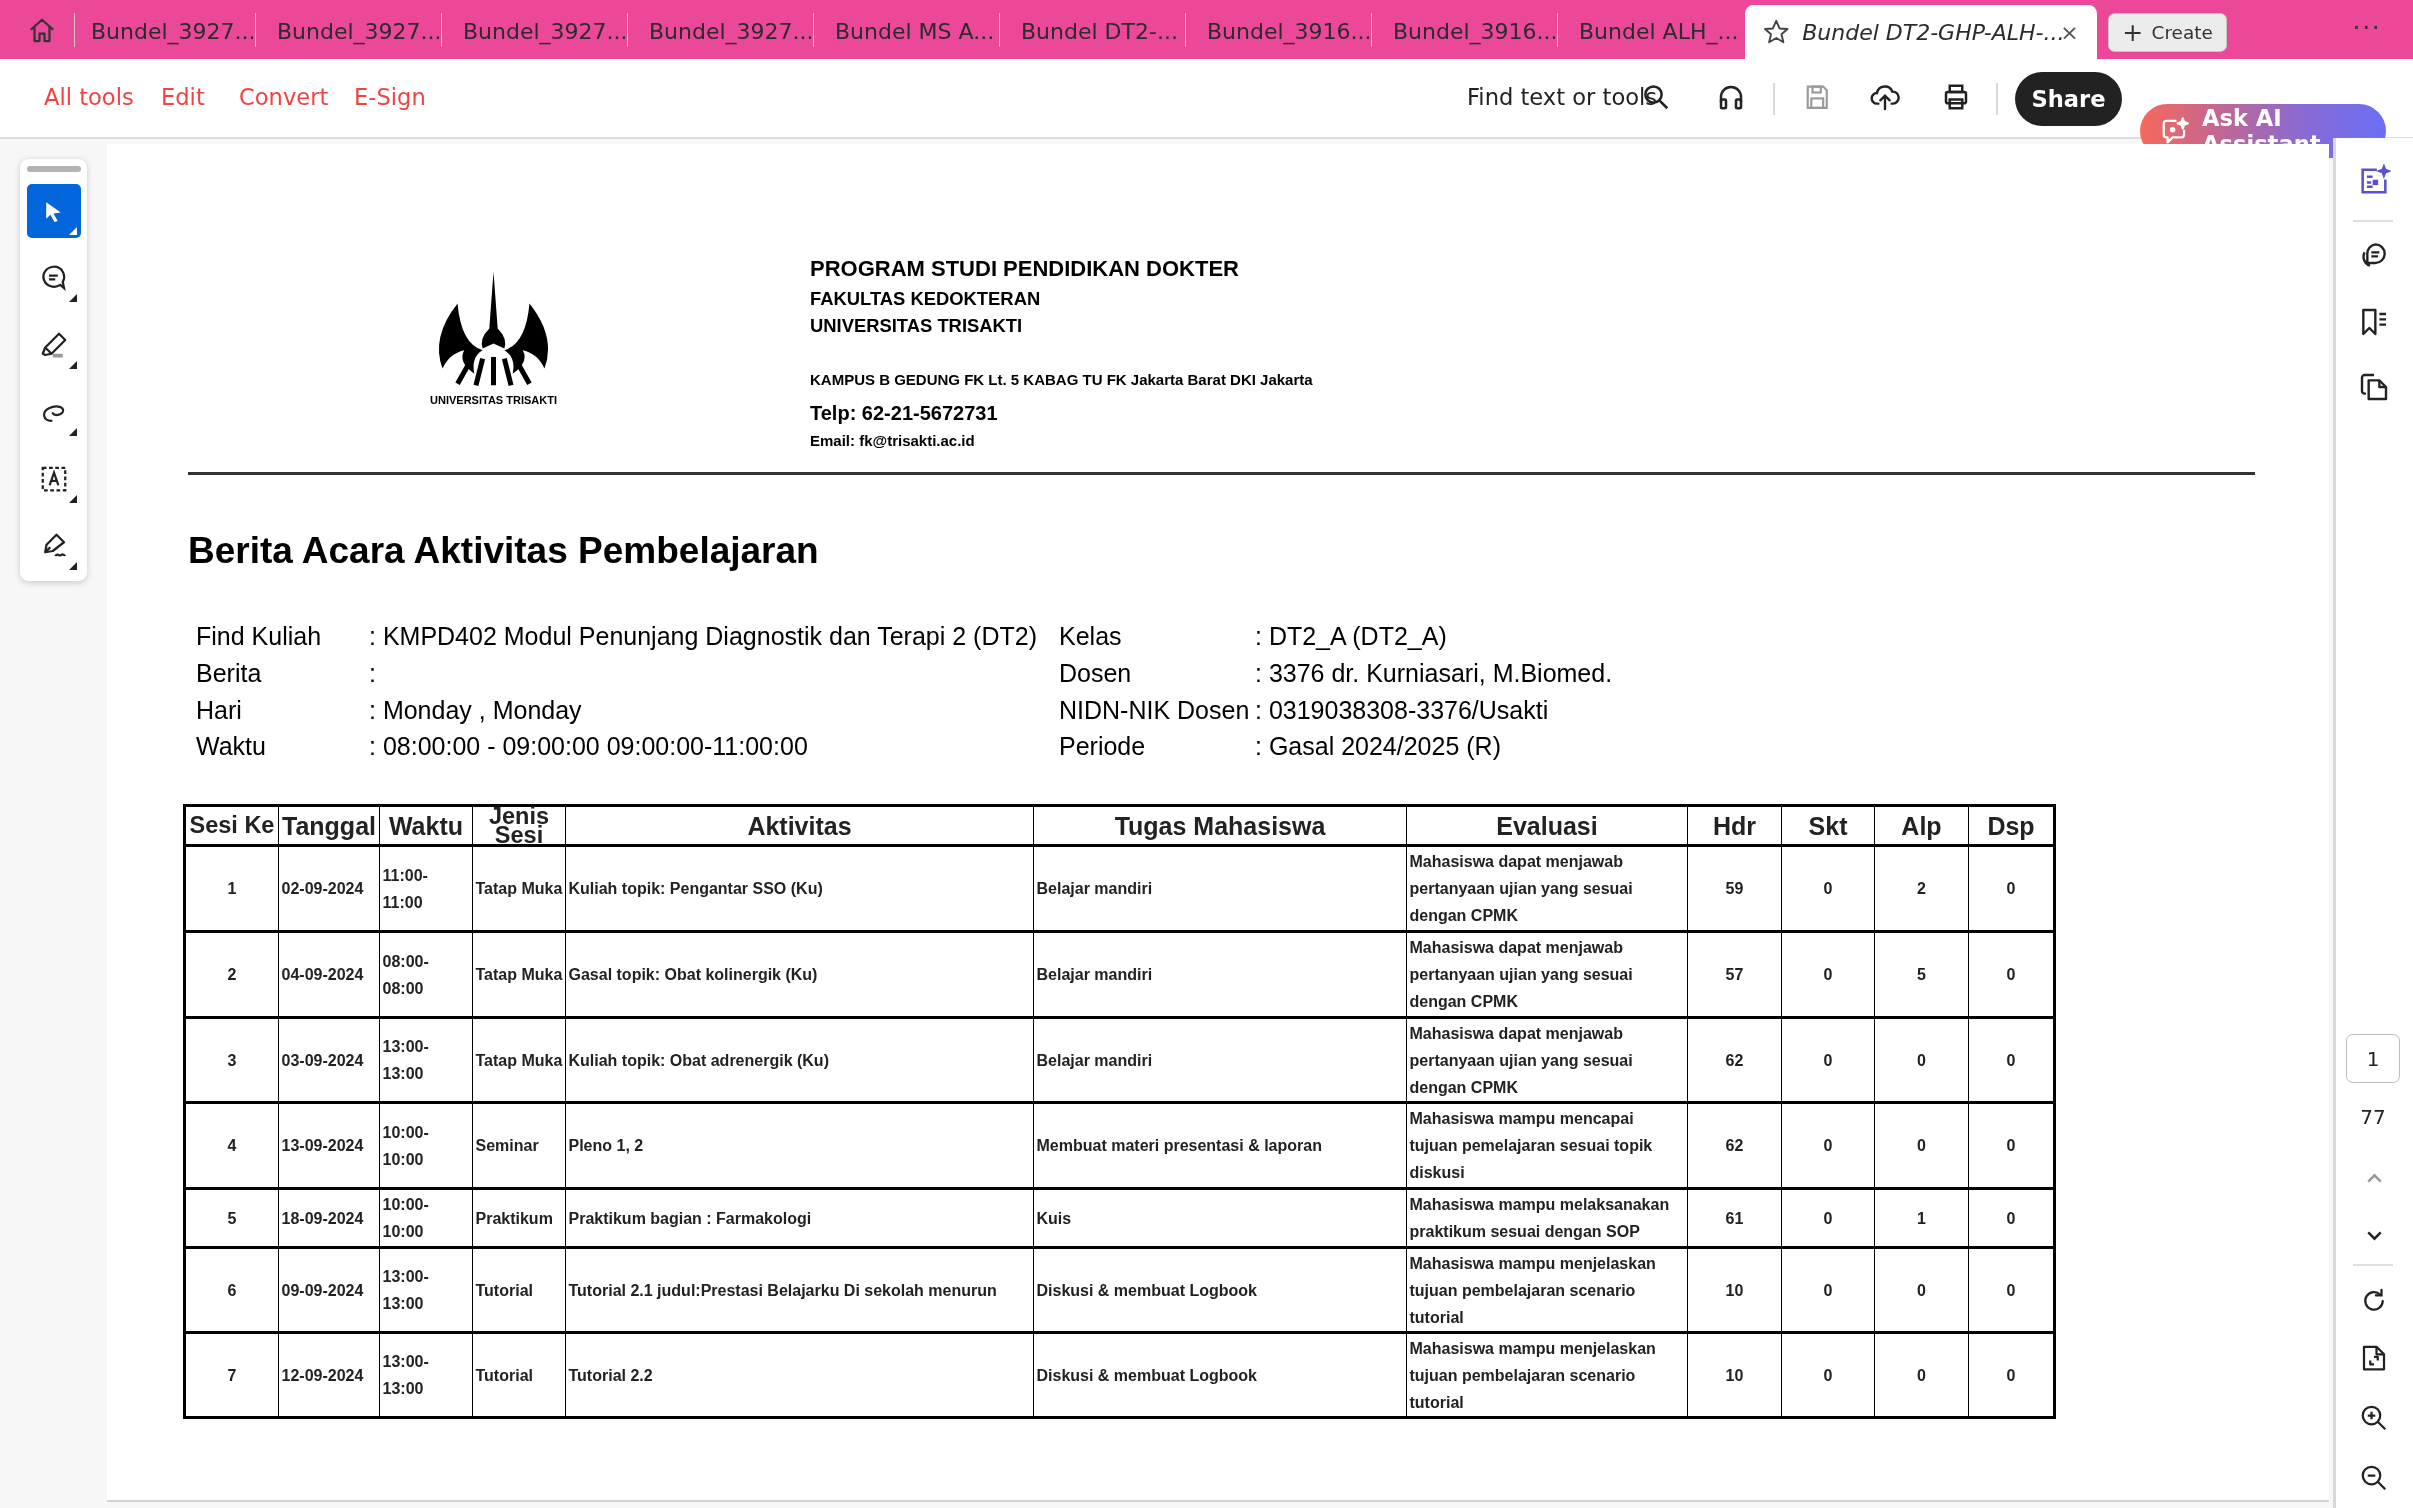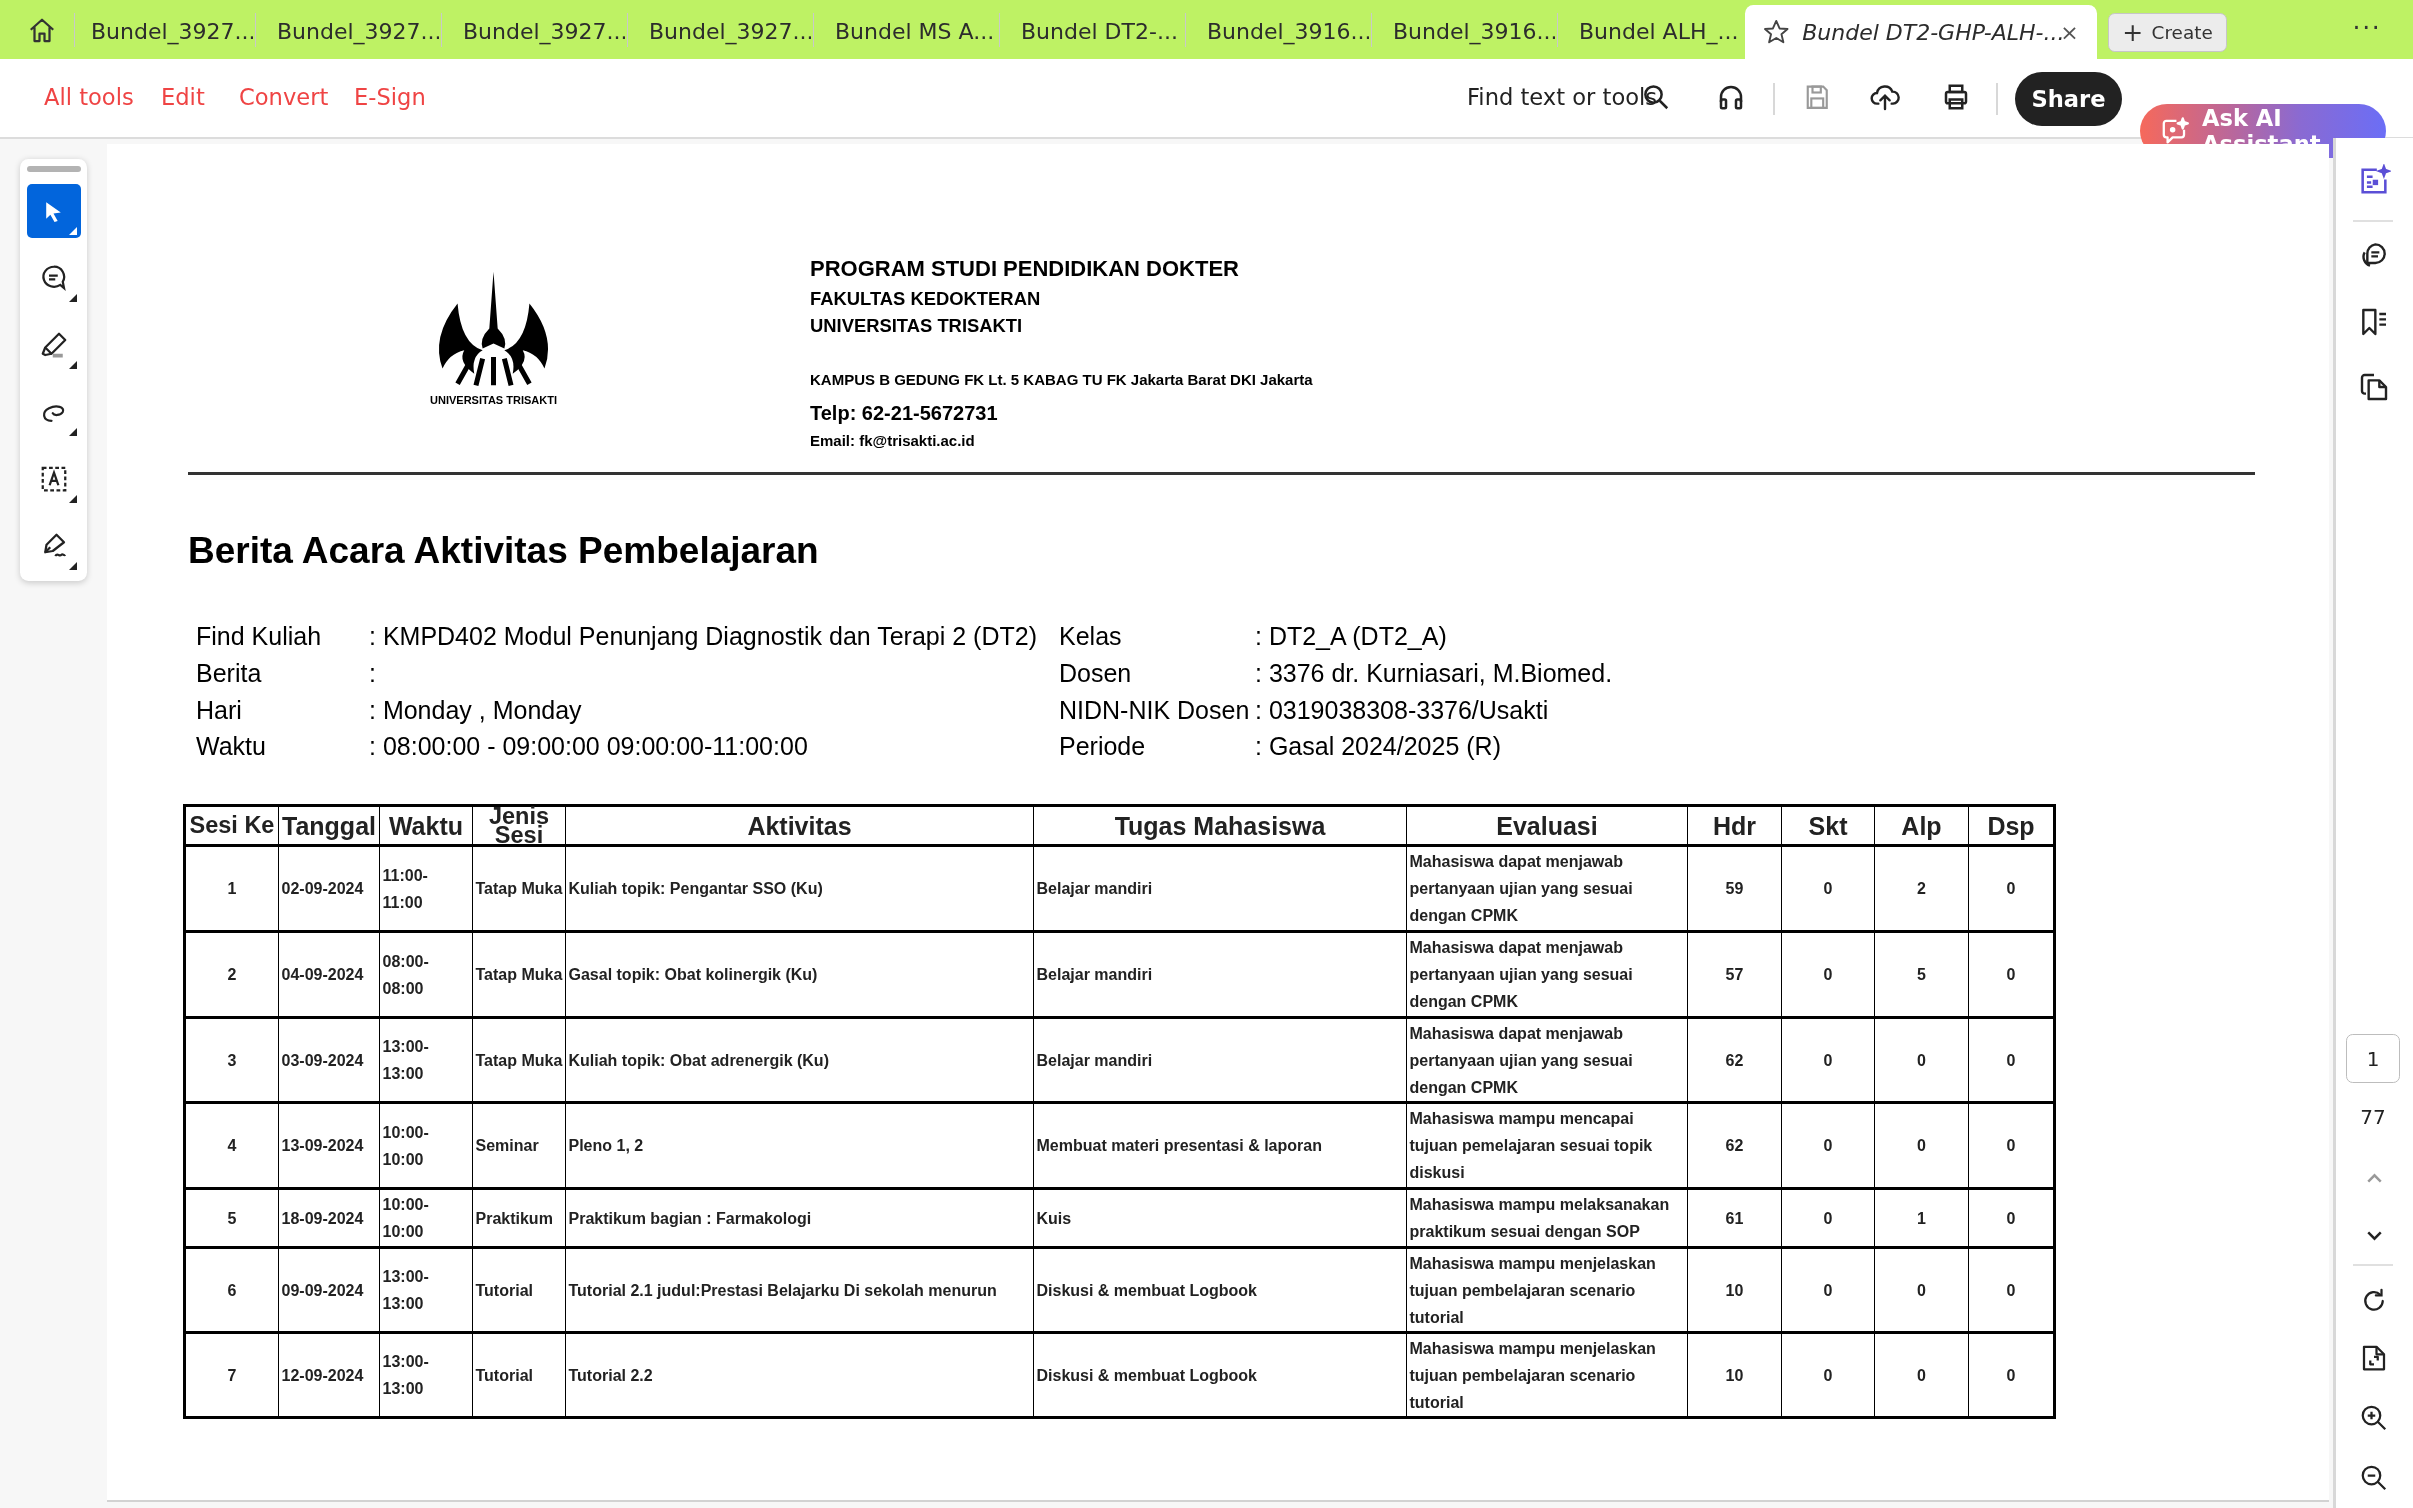--- a/index.html
+++ b/index.html
@@ -1,20 +1,20 @@
 <!DOCTYPE html>
 <html style="font-size:13.4px"><head>
 <meta charset="utf-8">
 <style>
   * { box-sizing: border-box; margin: 0; padding: 0; }
   html, body { width: 2413px; height: 1508px; overflow: hidden; background: #f7f7f7; font-family: "DejaVu Sans", sans-serif; color: #222; }
   .abs { position: absolute; }
 
   
-  .tabbar { position: absolute; left: 0; top: 0; width: 2413px; height: 59px; background: #bef264; }
+  .tabbar { position: absolute; left: 0; top: 0; width: 2413px; height: 59px; background: #ec4899; }
   .home-btn { position: absolute; left: 18.4px; top: 11.7px; width: 47px; height: 39px; display: flex; align-items: center; justify-content: center; }
   .tab { position: absolute; top: 10px; height: 42px; display: flex; align-items: center; font-size: 22px; color: #2c2c2c; padding-left: 22px; white-space: nowrap; overflow: hidden; }
   .tab-sep { position: absolute; top: 13.4px; width: 0.8px; height: 34px; background: #c9c9c9; }
   .tab.active { top: 5px; height: 54px; background: #fff; border-radius: 8.4px 8.4px 0 0; padding-left: 17px; font-style: italic; }
   .tab.active .star { width: 28.5px; height: 28.5px; margin-right: 11.7px; }
   .tab-close { position: absolute; right: 18.4px; top: 15px; font-size: 22px; color: #555; }
   .create-btn { position: absolute; left: 2108px; top: 12.6px; width: 119px; height: 39px; border: 1.7px solid #c6c6c6; border-radius: 6.7px; display: flex; align-items: center; justify-content: center; font-size: 18.4px; color: #333; gap: 8.4px; background: #ececec; }
   .more-btn { position: absolute; left: 2346px; top: 13.4px; width: 42px; height: 34px; font-size: 25px; color: #333; text-align: center; letter-spacing: 1.7px; }
 
   

